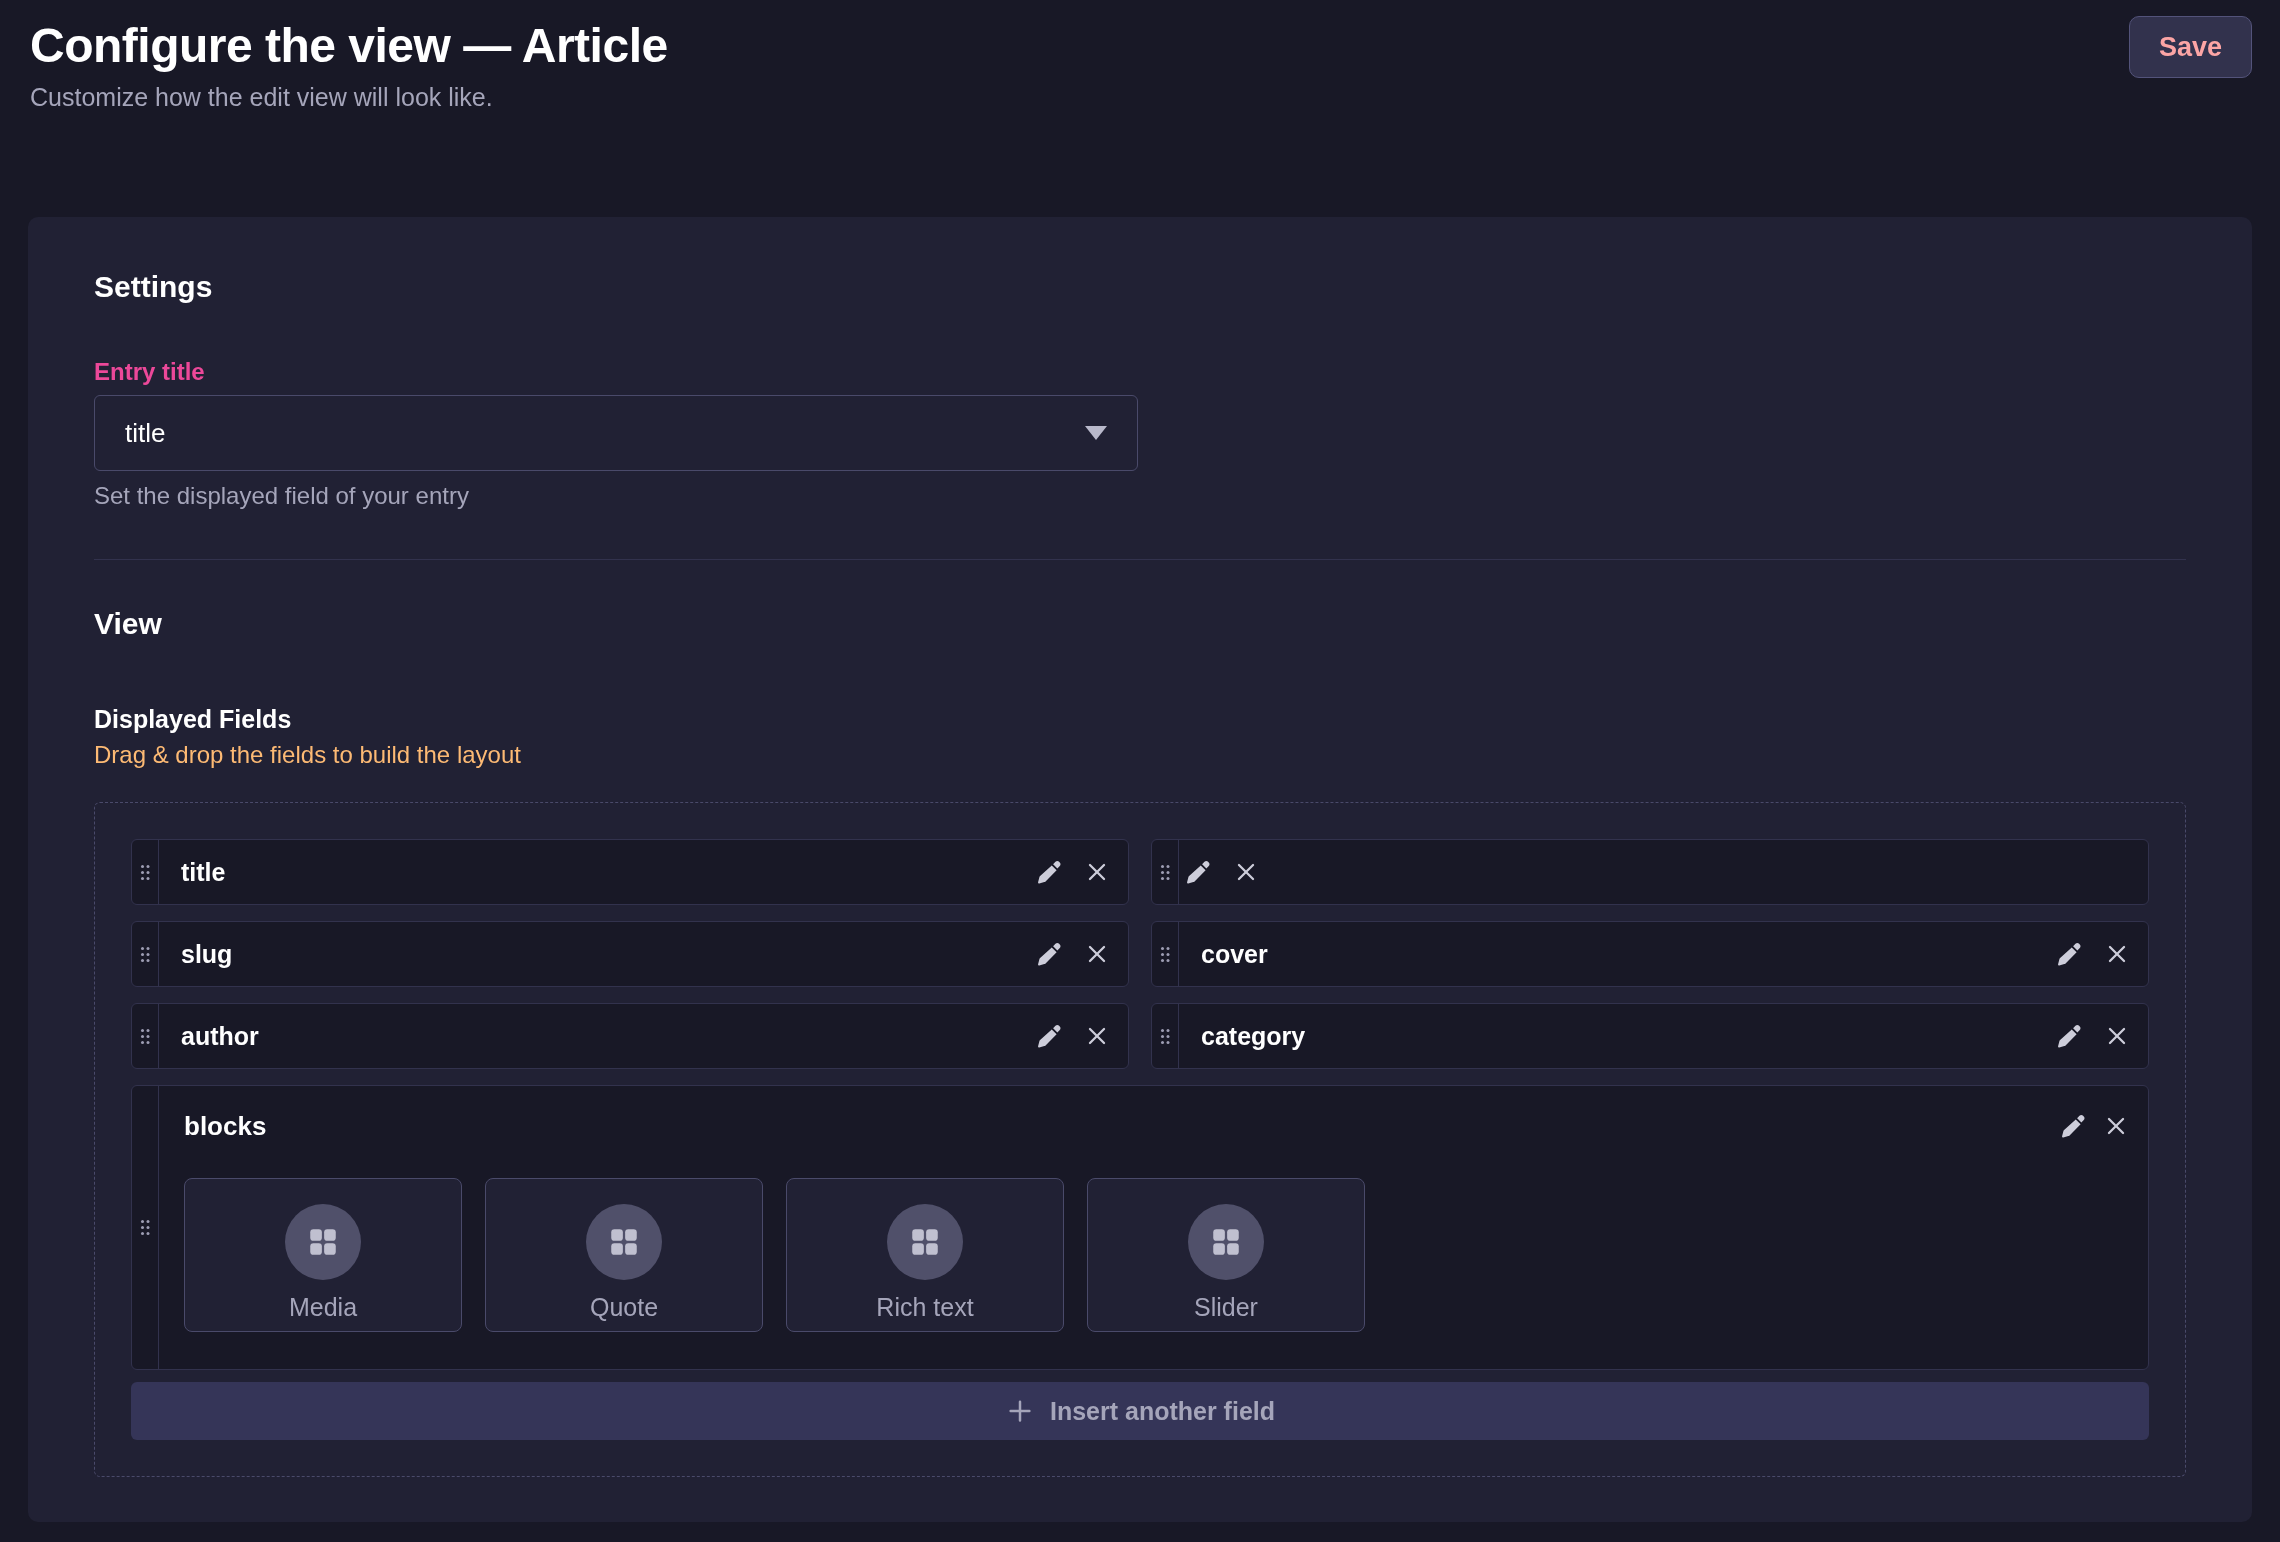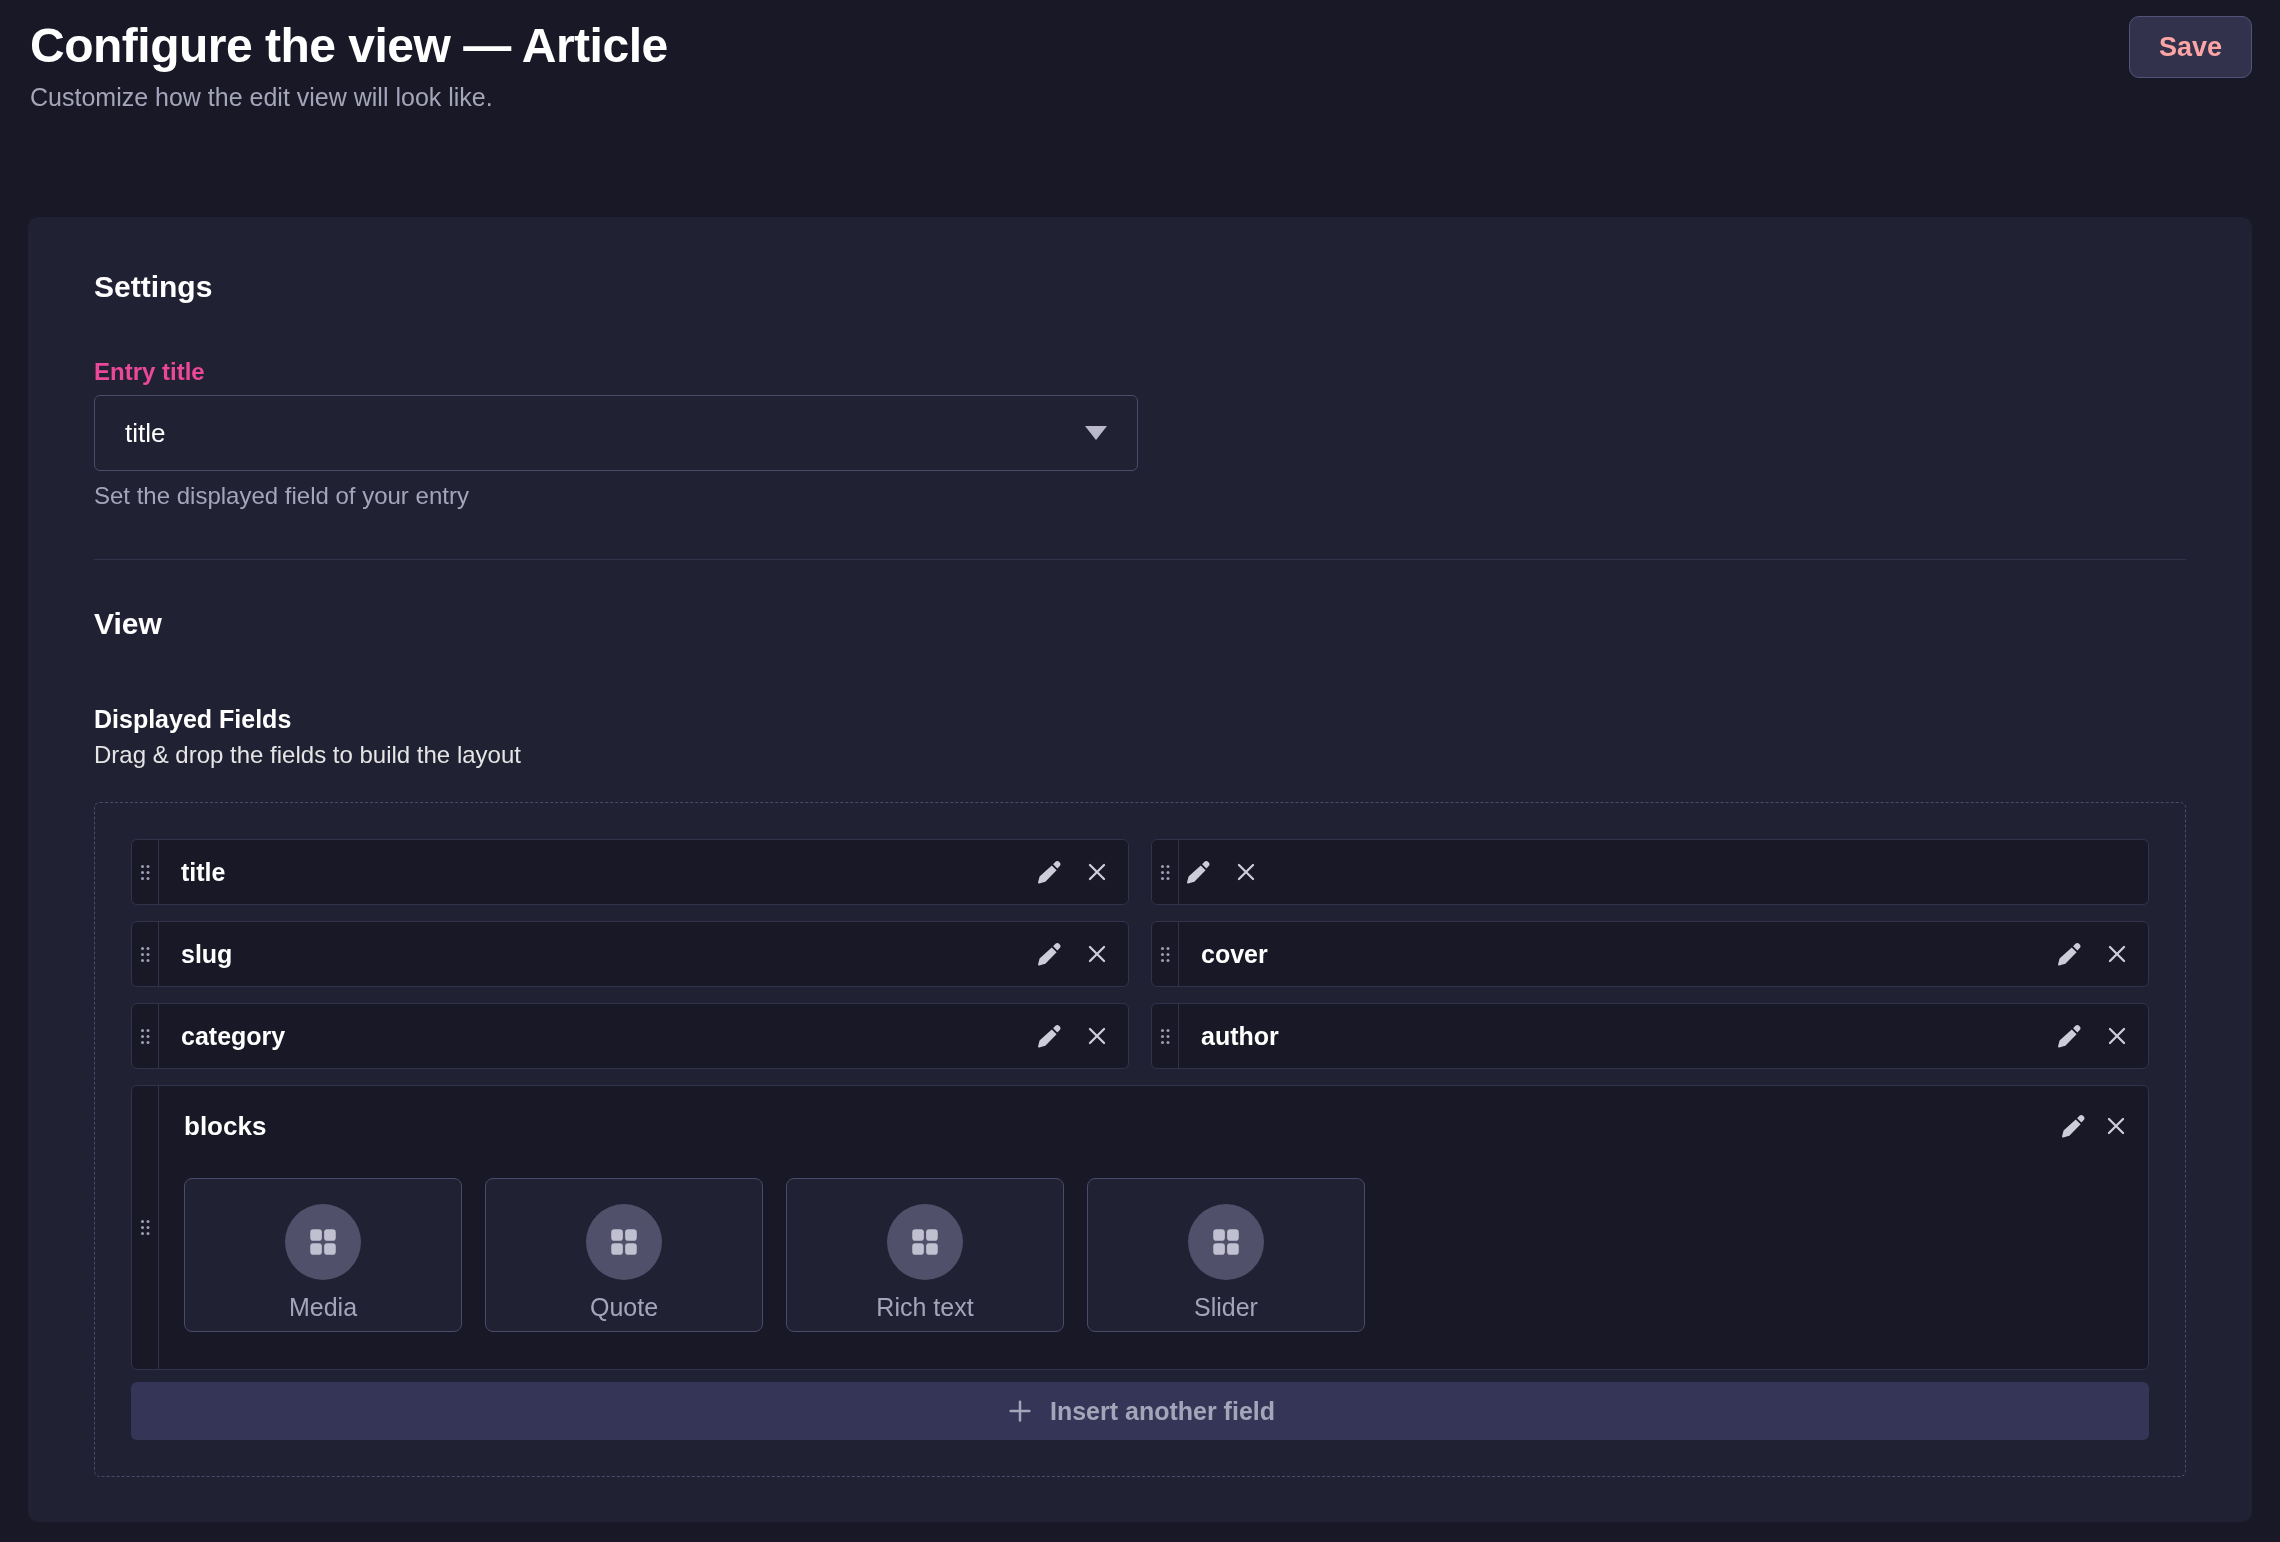--- a/index.html
+++ b/index.html
@@ -106,21 +106,21 @@
   .displayed-fields-label {
     margin-top: 62px;
     font-size: 25px;
     line-height: 30px;
     font-weight: bold;
   }
   .displayed-fields-hint {
     margin-top: 6px;
     font-size: 24px;
     line-height: 30px;
-    color: #e5e5e5;
+    color: #fdba74;
   }
 
   
   .drop-zone {
     margin-top: 32px;
     border: 1px dashed #4a4a6a;
     border-radius: 6px;
     padding: 36px;
   }
   .fields-grid {
@@ -395,40 +395,40 @@
             </svg>
           </button>
       </div>
 
       <div class="field-box">
         <button class="drag-strip">
             <svg width="11" height="17" viewBox="0 0 11 17" fill="currentColor">
               <use href="#icon-dots"></use>
             </svg>
           </button>
-        <span class="field-name">category</span>
+        <span class="field-name">author</span>
         <button class="icon-btn">
             <svg width="27" height="27" viewBox="0 0 24 24" fill="currentColor">
               <use href="#icon-pencil"></use>
             </svg>
           </button>
         <button class="icon-btn">
             <svg width="26" height="26" viewBox="0 0 24 24">
               <use href="#icon-x"></use>
             </svg>
           </button>
       </div>
 
       <div class="field-box">
         <button class="drag-strip">
             <svg width="11" height="17" viewBox="0 0 11 17" fill="currentColor">
               <use href="#icon-dots"></use>
             </svg>
           </button>
-        <span class="field-name">author</span>
+        <span class="field-name">category</span>
         <button class="icon-btn">
             <svg width="27" height="27" viewBox="0 0 24 24" fill="currentColor">
               <use href="#icon-pencil"></use>
             </svg>
           </button>
         <button class="icon-btn">
             <svg width="26" height="26" viewBox="0 0 24 24">
               <use href="#icon-x"></use>
             </svg>
           </button>

